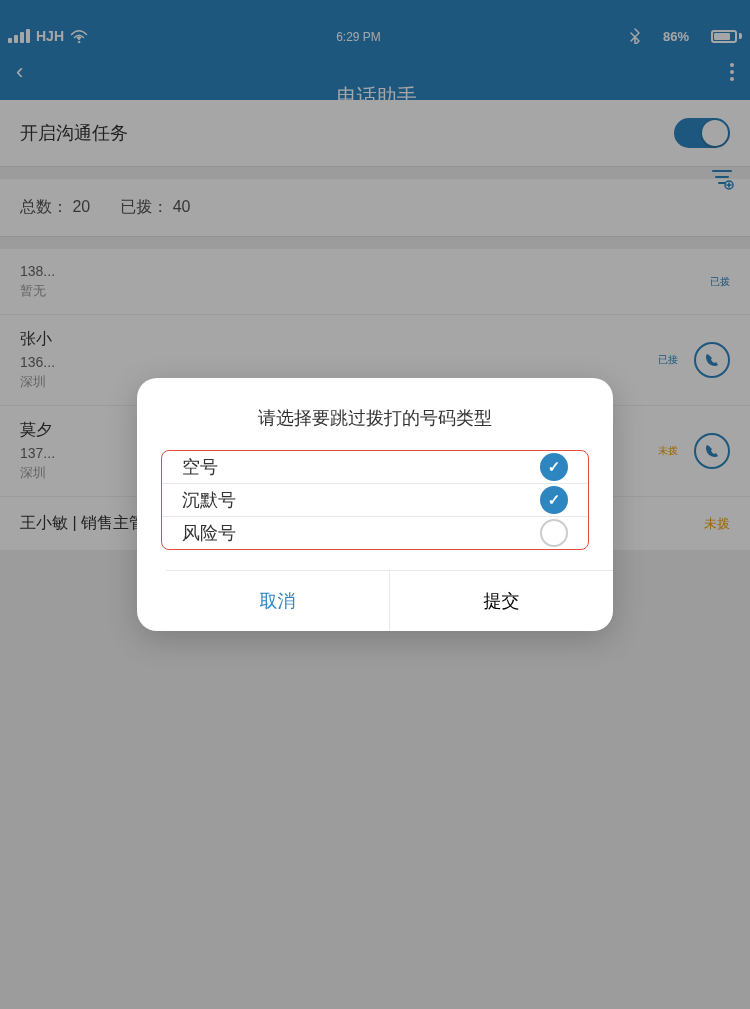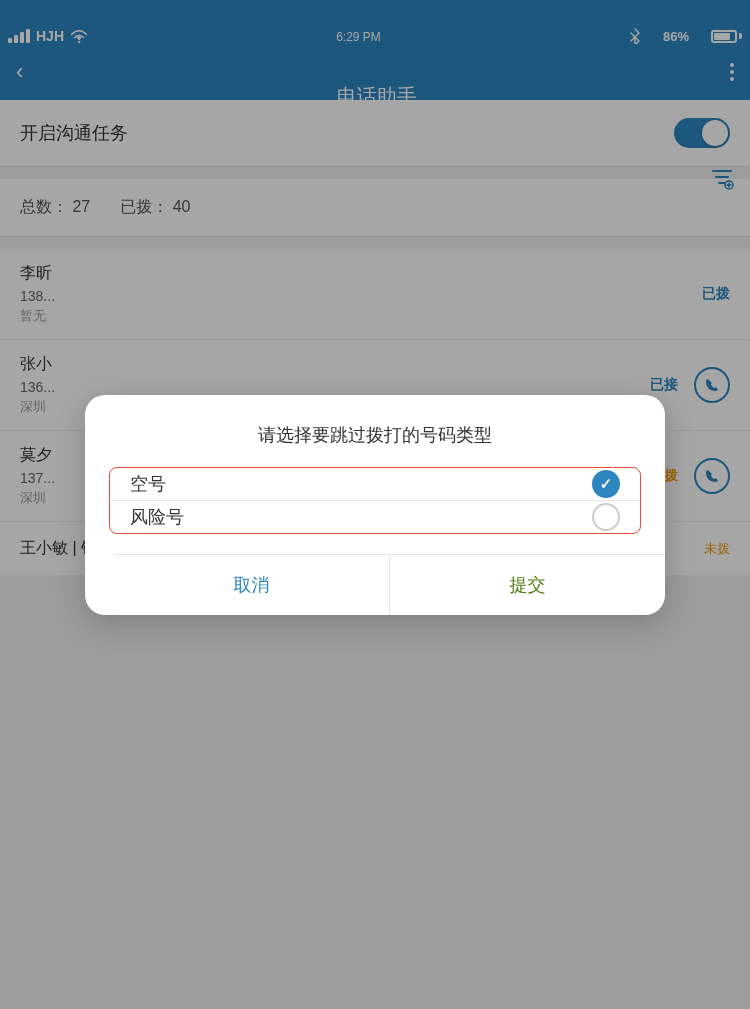--- a/index.html
+++ b/index.html
@@ -172,22 +172,22 @@
       border-bottom: 1px solid #efefef;
       display: flex;
       align-items: center;
       justify-content: space-between;
     }
     .contact-info { flex: 1; }
     .contact-name { font-size: 16px; color: #333; margin-bottom: 4px; }
     .contact-phone { font-size: 14px; color: #666; margin-bottom: 3px; }
     .contact-location { font-size: 13px; color: #999; }
     .contact-status {
-      font-size: 14px;
-      font-weight: 700;
+      font-size: 10px;
+      font-weight: 400;
     }
     .contact-status.dialed { color: #2e86c1; }
     .contact-status.undial { color: #f39c12; }
     .contact-action {
       margin-left: 16px;
     }
     .phone-icon {
       width: 36px;
       height: 36px;
       border-radius: 50%;
@@ -229,21 +229,21 @@
       height: 1009px;
       background: rgba(0,0,0,0.35);
       display: flex;
       align-items: center;
       justify-content: center;
       z-index: 100;
     }
     .modal {
       background: white;
       border-radius: 20px;
-      width: 580px;
+      width: 476px;
       padding: 28px 0 0 0;
       box-shadow: 0 8px 32px rgba(0,0,0,0.2);
     }
     .modal-title {
       text-align: center;
       font-size: 18px;
       color: #333;
       margin-bottom: 20px;
       padding: 0 24px;
     }
@@ -301,21 +301,21 @@
       padding: 18px;
       text-align: center;
       font-size: 18px;
       cursor: pointer;
     }
     .modal-btn-cancel {
       color: #2e86c1;
       border-right: 1px solid #e8e8e8;
     }
     .modal-btn-confirm {
-      color: #4d7c0f;
+      color: #000000;
       font-weight: 500;
     }
   </style>
 </head>
 <body>
 
 <div class="status-bar">
   <div class="status-left">
     <div class="signal-bars">
       <span></span>
@@ -362,42 +362,41 @@
   <div class="task-toggle-section">
     <span class="task-toggle-label">开启沟通任务</span>
     <div class="toggle-switch">
       <div class="toggle-knob"></div>
     </div>
   </div>
 
   <div class="stats-section">
     <span>
       <span>总数：</span>
-      <span>27</span>
+      <span>20</span>
     </span>
     <span>
       <span>已拨：</span>
       <span>40</span>
     </span>
   </div>
 
   <div class="filter-icon-area">
     <svg width="24" height="22" viewBox="0 0 24 22" fill="none">
       <path d="M3 3h18M6 9h12M9 15h6" stroke="#2e86c1" stroke-width="2" stroke-linecap="round"></path>
       <circle cx="19" cy="17" r="4" fill="white" stroke="#2e86c1" stroke-width="1.5"></circle>
       <line x1="19" y1="15" x2="19" y2="19" stroke="#2e86c1" stroke-width="1.5" stroke-linecap="round"></line>
       <line x1="17" y1="17" x2="21" y2="17" stroke="#2e86c1" stroke-width="1.5" stroke-linecap="round"></line>
     </svg>
   </div>
 
   <div class="contact-list">
 
     <div class="contact-item">
       <div class="contact-info">
-        <div class="contact-name">李昕</div>
         <div class="contact-phone">138...</div>
         <div class="contact-location">暂无</div>
       </div>
       <span class="contact-status dialed">已拨</span>
     </div>
 
     <div class="contact-item">
       <div class="contact-info">
         <div class="contact-name">张小</div>
         <div class="contact-phone">136...</div>
@@ -443,20 +442,24 @@
     <div class="modal-title">请选择要跳过拨打的号码类型</div>
 
     <div class="modal-options">
 
       <div class="modal-option">
         <span class="modal-option-label">空号</span>
         <div class="radio-checked"></div>
       </div>
 
 
+      <div class="modal-option">
+        <span class="modal-option-label">沉默号</span>
+        <div class="radio-checked"></div>
+      </div>
 
       <div class="modal-option">
         <span class="modal-option-label">风险号</span>
         <div class="radio-unchecked"></div>
       </div>
 
     </div>
 
     <div class="modal-actions">
       <div class="modal-btn modal-btn-cancel">取消</div>

